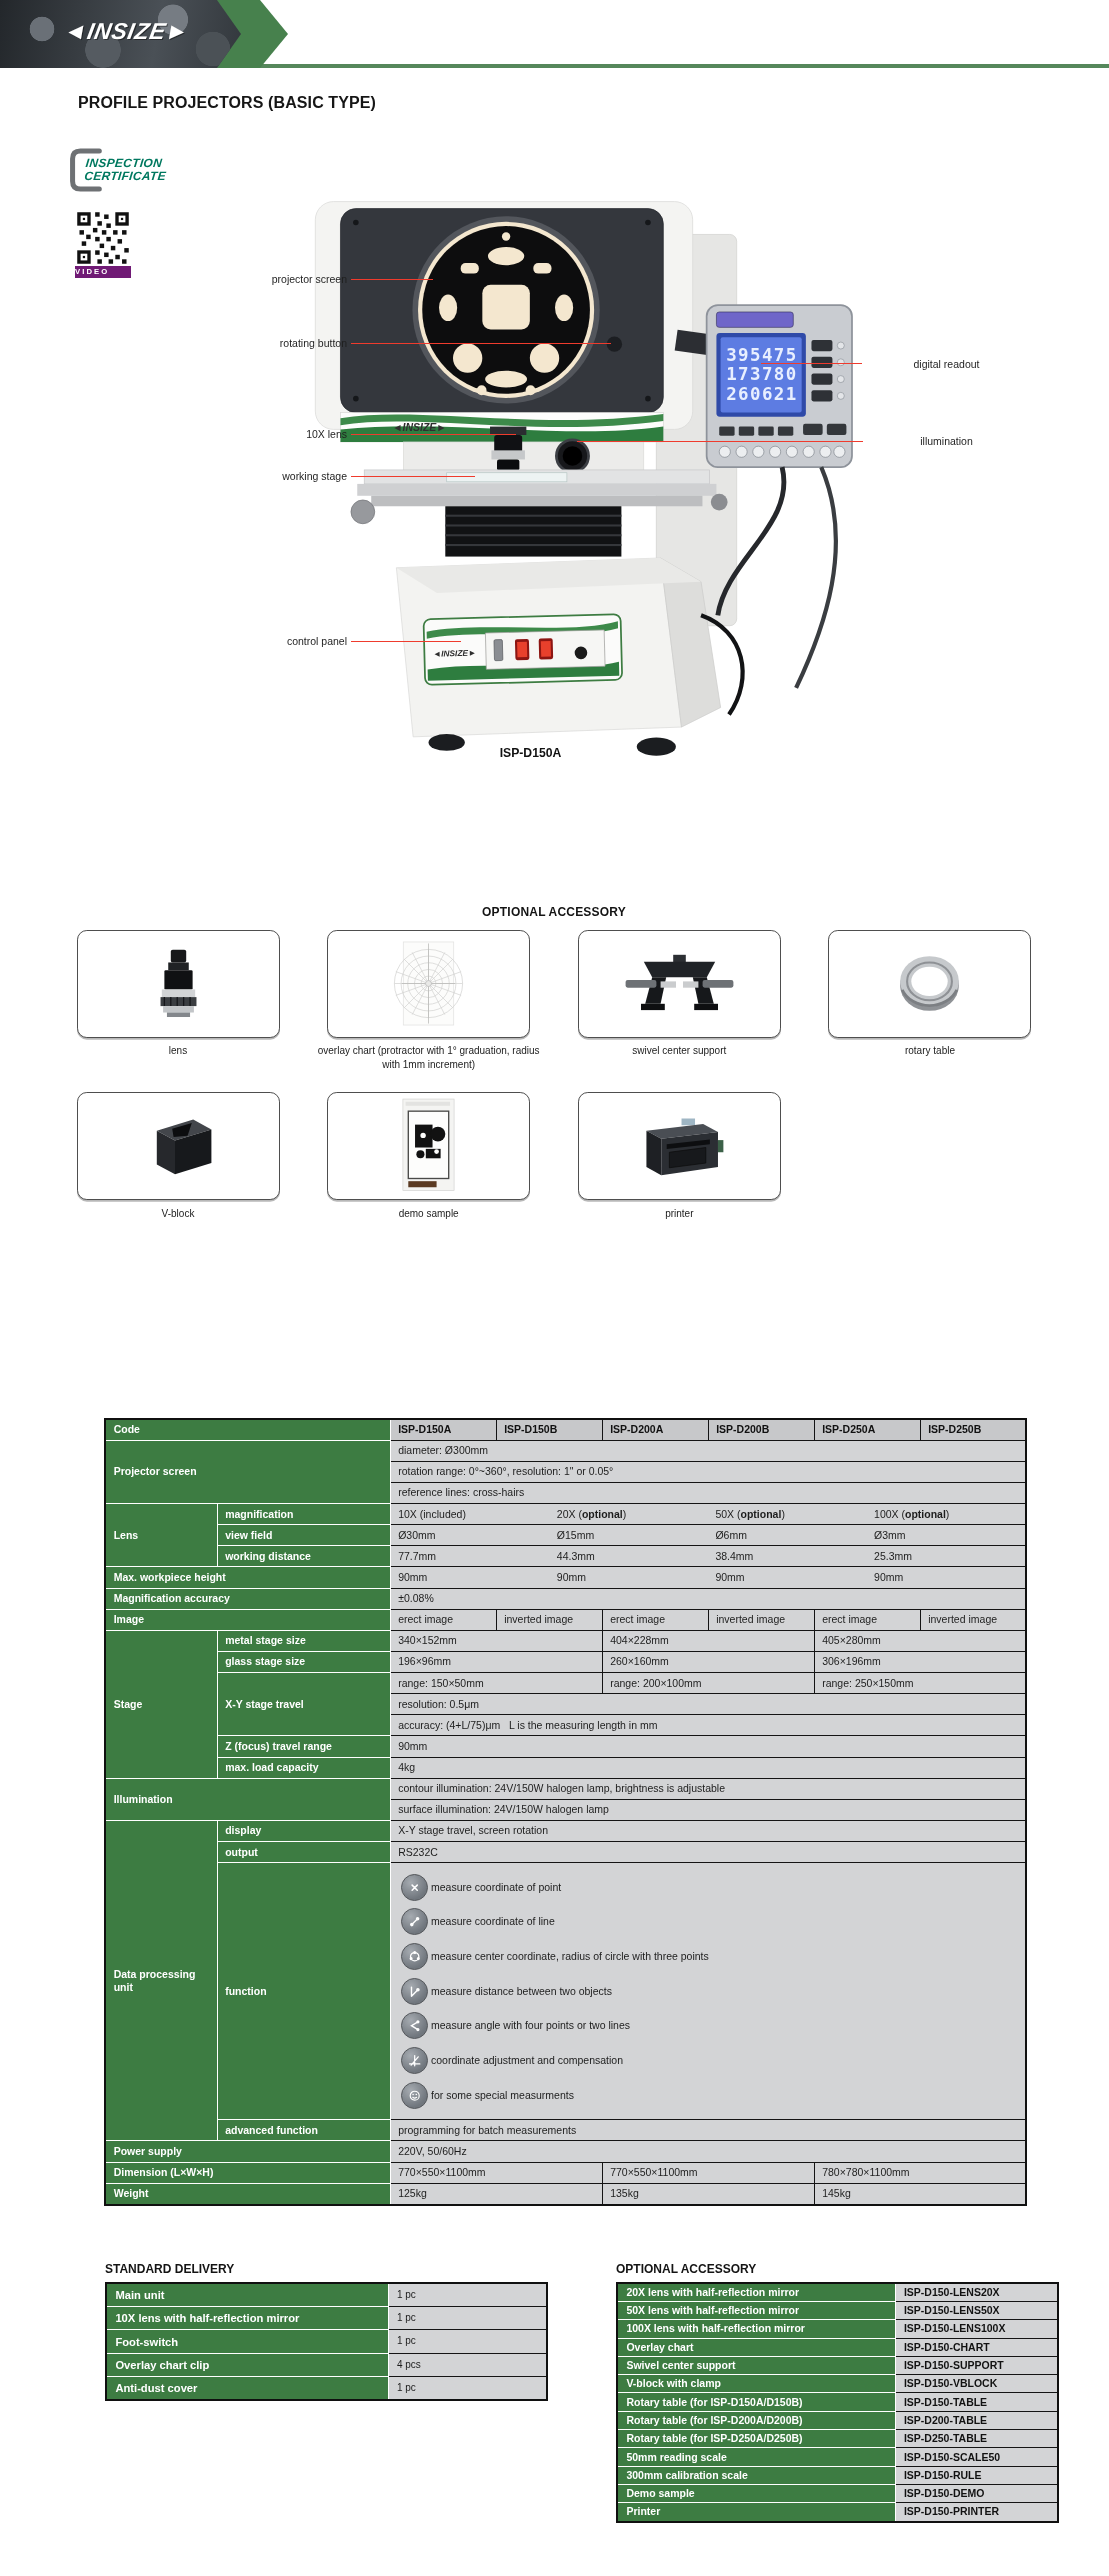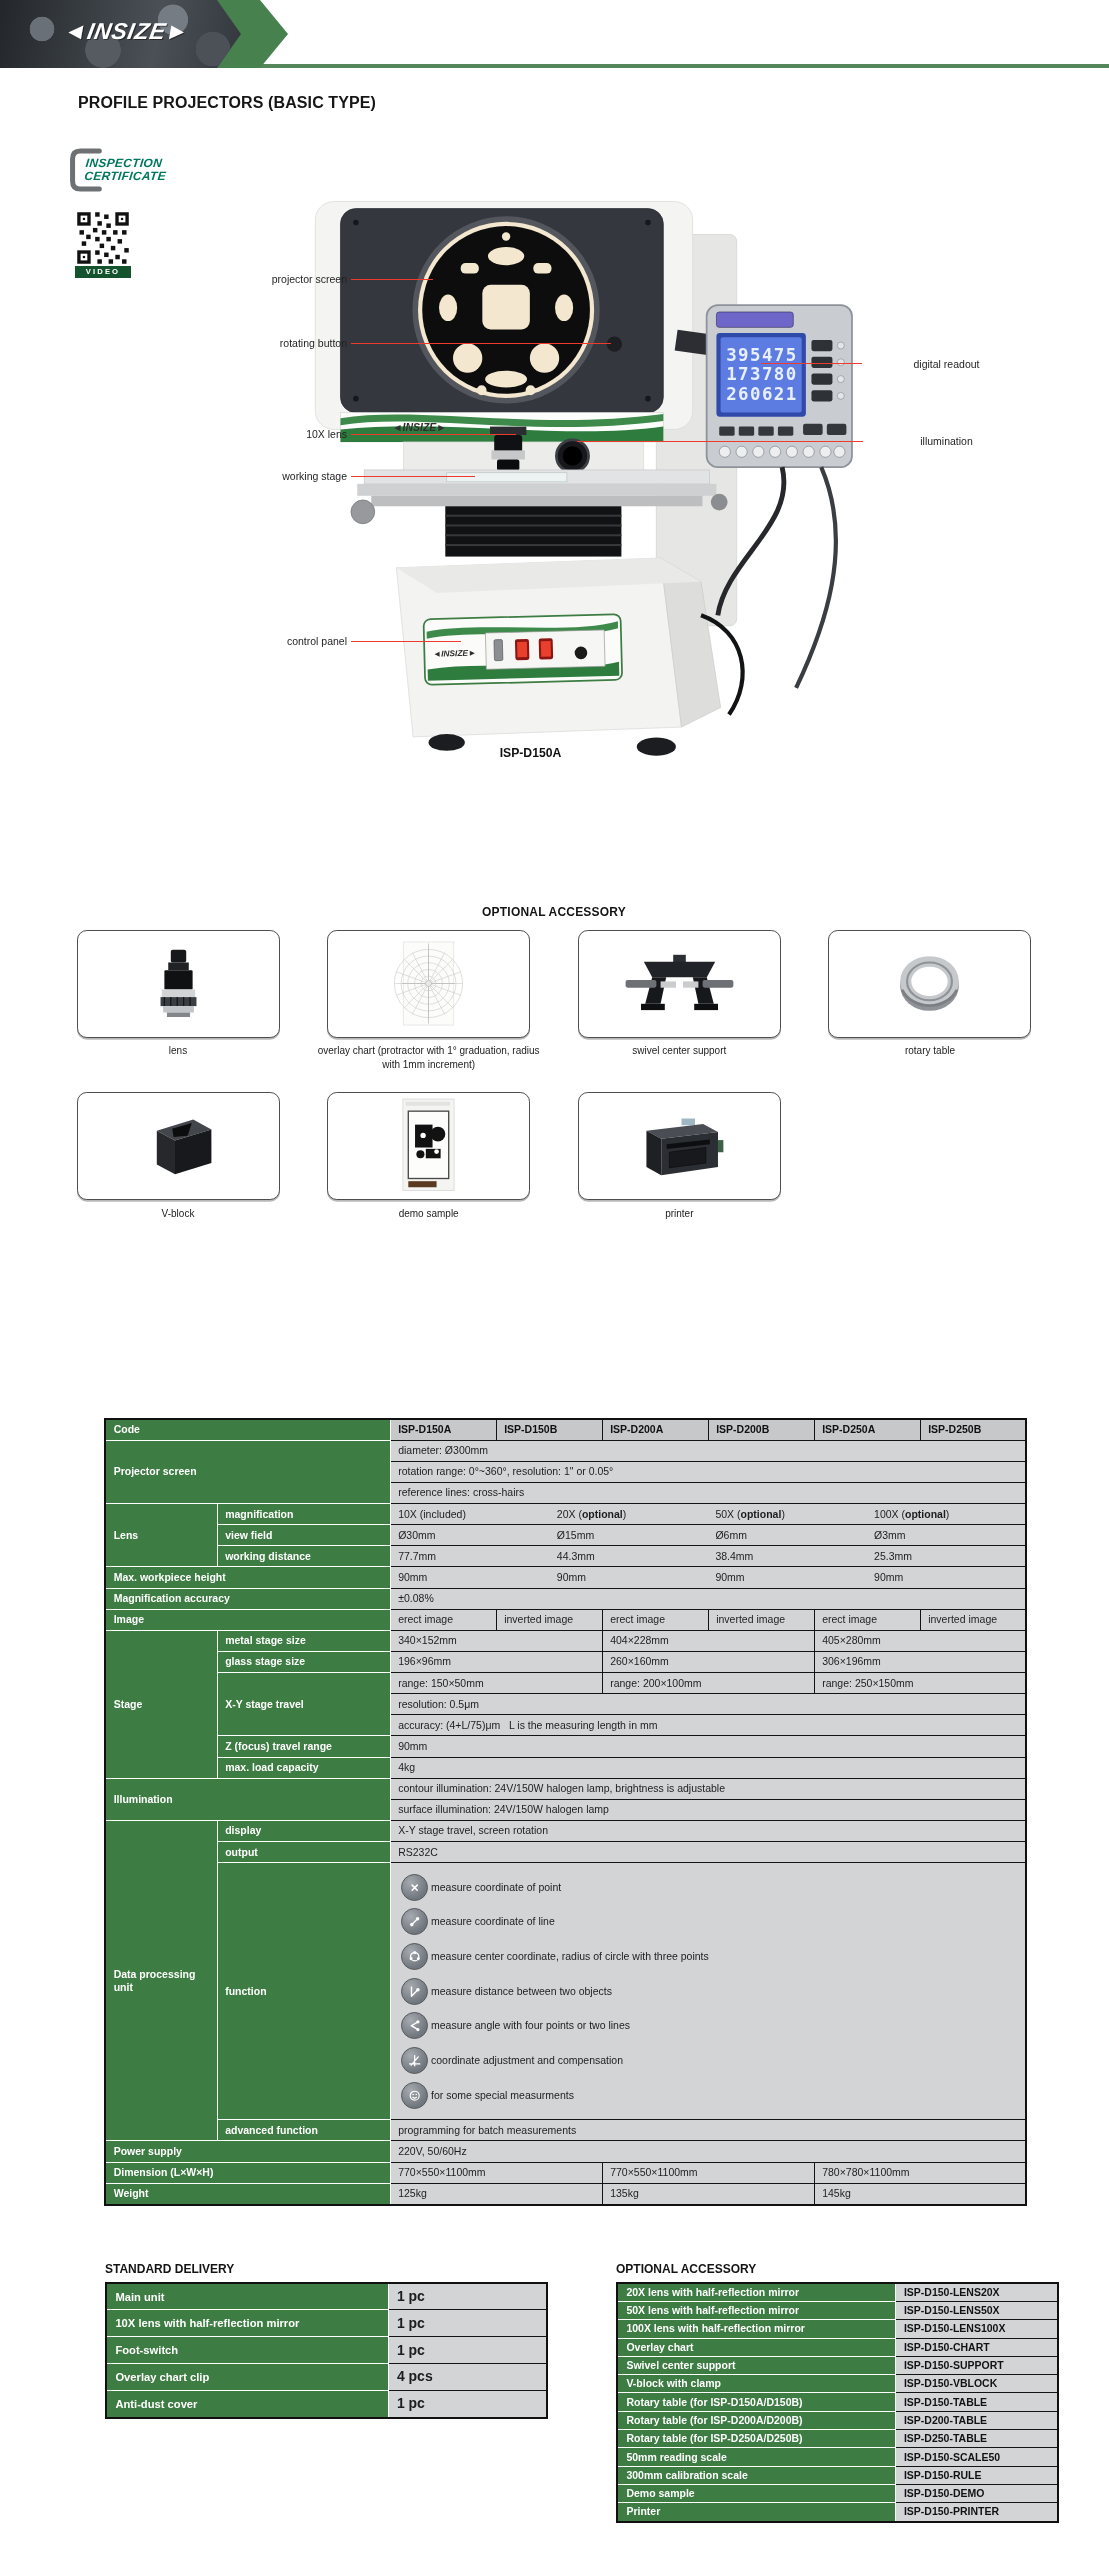--- a/index.html
+++ b/index.html
@@ -23,21 +23,21 @@
     color:#fff;transform:skewX(-10deg);letter-spacing:0.7px;text-shadow:1.4px 1.4px 0 rgba(0,0,0,.45);}
 
   
   .title{position:absolute;left:78px;top:94px;font-size:16px;font-weight:bold;color:#161616;letter-spacing:0.1px;}
   .cert{position:absolute;left:67px;top:145px;display:flex;align-items:center;}
   .cert-br{width:39px;height:50px;margin-right:-21px;}
   .cert-tx{font-style:italic;font-weight:900;font-size:12px;color:#00785f;transform:skewX(-6deg);
     line-height:1.08;letter-spacing:0.3px;}
   .qr{position:absolute;left:75px;top:210px;width:56px;}
   .qr svg{display:block;background:#fff;}
-  .qr-video{background:#14532d;color:#fff;font-weight:bold;font-size:7.7px;text-align:center;
+  .qr-video{background:#701a75;color:#fff;font-weight:bold;font-size:7.7px;
     padding:1.4px 0 2.1px;letter-spacing:2.1px;}
 
   
   .machine{position:absolute;left:237px;top:196px;width:643px;height:573px;}
   .flabel{position:absolute;font-size:10.5px;color:#1f1f1f;}
   .flabel.l{left:207px;width:140px;text-align:right;}
   .flabel.r{left:866px;width:161px;text-align:center;}
   .lead{position:absolute;height:1.4px;background:#ef3b2d;}
   .fig-cap{position:absolute;left:391px;top:746px;width:279px;text-align:center;
     font-weight:bold;font-size:12.2px;color:#111;}
@@ -67,21 +67,21 @@
   .grid4 div{padding:3.5px 7.7px;}
   .fnlist{display:flex;flex-direction:column;gap:7.7px;padding:7px 2.8px;}
   .fn{display:flex;align-items:center;gap:3px;}
   .fnic{flex:0 0 25px;width:25px;height:25px;border-radius:50%;border:1.4px solid #56595d;
     background:radial-gradient(circle at 35% 30%,#a6abb1,#70767d 70%);display:flex;align-items:center;justify-content:center;}
 
   
   .bottom{position:absolute;top:2262px;left:105px;width:929px;display:flex;gap:68px;align-items:flex-start;}
   .bt h3{margin:0 0 5.6px 0;font-size:12px;font-weight:900;color:#141414;}
   table.del{width:441px;}
-  .del td{font-size:14px;padding:4.2px 8.4px;font-weight:bold;}
+  .del td{font-size:10px;padding:4.2px 8.4px;}
   .del .g{font-size:11.2px;}
   table.opt{width:441px;}
   .opt td{font-size:10.5px;padding:2.1px 8.4px;}
   .opt .d{font-weight:bold;color:#121212;}
 </style>
 </head>
 <body>
 
 <div class="page">
 

